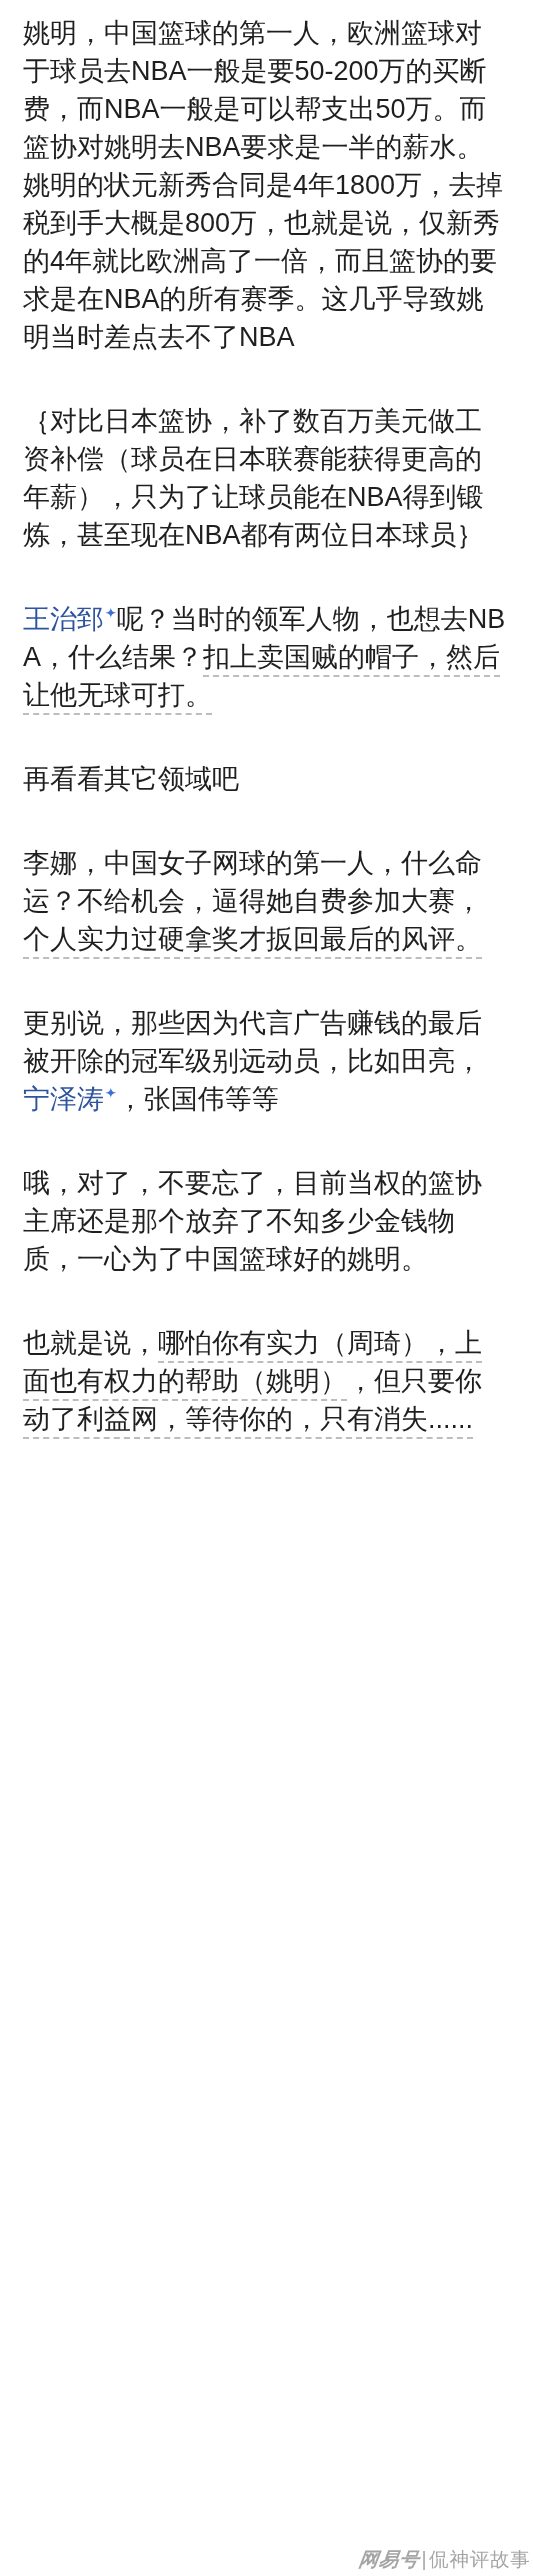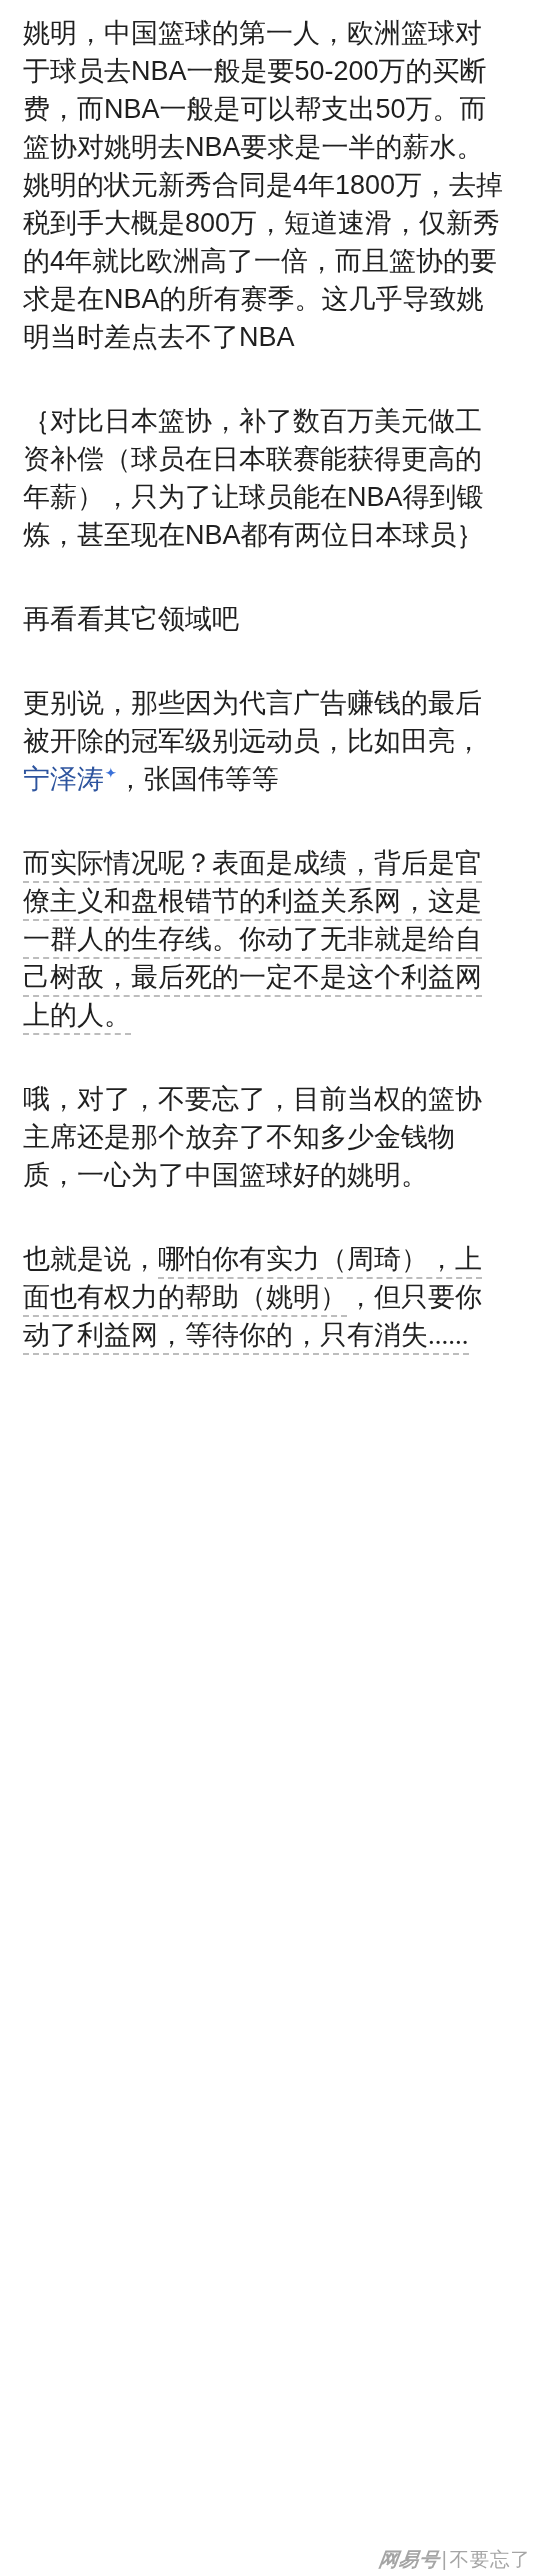--- a/index.html
+++ b/index.html
@@ -9,43 +9,44 @@
   html{background:var(--bg);}
   body{
     width:534px;height:2576px;box-sizing:border-box;position:relative;overflow:hidden;
     background:var(--bg);color:var(--fg);
     font-family:"Liberation Sans","DejaVu Sans",sans-serif;
     font-size:27px;line-height:38px;font-weight:400;
     padding:13.6px 28px 0 23px;
     word-break:break-all;overflow-wrap:anywhere;
   }
   p{margin:0 0 46px 0;}
-  p:last-child{margin-bottom:0;font-family:Liberation Serif, serif;}
+  p:last-child{margin-bottom:0;}
   .u{border-bottom:2.5px dashed var(--dash);padding-bottom:3.4px;}
   .lnk{color:var(--link);text-decoration:none;}
   .star{
     color:var(--sparkle);font-size:14.4px;line-height:0;vertical-align:super;
     margin-left:0.8px;letter-spacing:0;
   }
   .watermark{
     position:absolute;right:3.4px;bottom:5.1px;white-space:nowrap;
     font-size:19.5px;line-height:24px;color:var(--wm);opacity:.8;letter-spacing:0.8px;
   }
   .wm-brand{font-style:italic;font-weight:700;transform:skewX(-8deg);display:inline-block;}
   .wm-sep{margin:0 1.7px;}
 </style>
 </head>
 <body>
 
 <article>
-    <p><span>姚明，中国篮球的第一人，欧洲篮球对于球员去NBA一般是要50-200万的买断费，而NBA一般是可以帮支出50万。而篮协对姚明去NBA要求是一半的薪水。姚明的状元新秀合同是4年1800万，去掉税到手大概是800万，短道速滑，仅新秀的4年就比欧洲高了一倍，而且篮协的要求是在NBA的所有赛季。这几乎导致姚明当时差点去不了NBA</span></p>
+    <p><span>姚明，中国篮球的第一人，欧洲篮球对于球员去NBA一般是要50-200万的买断费，而NBA一般是可以帮支出50万。而篮协对姚明去NBA要求是一半的薪水。姚明的状元新秀合同是4年1800万，去掉税到手大概是800万，也就是说，仅新秀的4年就比欧洲高了一倍，而且篮协的要求是在NBA的所有赛季。这几乎导致姚明当时差点去不了NBA</span></p>
     <p><span>｛对比日本篮协，补了数百万美元做工资补偿（球员在日本联赛能获得更高的年薪），只为了让球员能在NBA得到锻炼，甚至现在NBA都有两位日本球员｝</span></p>
+    <p><a href="#" class="lnk">王治郅<sup class="star">✦</sup></a><span>呢？当时的领军人物，也想去NBA，什么结果？</span><span class="u">扣上卖国贼的帽子，然后让他无球可打。</span></p>
     <p><span>再看看其它领域吧</span></p>
+    <p><span>李娜，中国女子网球的第一人，什么命运？不给机会，逼得她自费参加大赛，</span><span class="u">个人实力过硬拿奖才扳回最后的风评。</span></p>
     <p><span>更别说，那些因为代言广告赚钱的最后被开除的冠军级别远动员，比如田亮，</span><a href="#" class="lnk">宁泽涛<sup class="star">✦</sup></a><span>，张国伟等等</span></p>
-    <p><span class="u">而实际情况呢？表面是成绩，背后是官僚主义和盘根错节的利益关系网，这是一群人的生存线。你动了无非就是给自己树敌，最后死的一定不是这个利益网上的人。</span></p>
     <p><span>哦，对了，不要忘了，目前当权的篮协主席还是那个放弃了不知多少金钱物质，一心为了中国篮球好的姚明。</span></p>
     <p><span>也就是说，</span><span class="u">哪怕你有实力（周琦），上面也有权力的帮助（姚明）</span><span>，但只要你</span><span class="u">动了利益网，等待你的，只有消失......</span></p>
   </article>
 
 <div class="watermark">
-  <span class="wm-brand">网易号</span><span class="wm-sep">|</span><span>不要忘了</span>
+  <span class="wm-brand">网易号</span><span class="wm-sep">|</span><span>侃神评故事</span>
 </div>
 
 
 </body></html>

